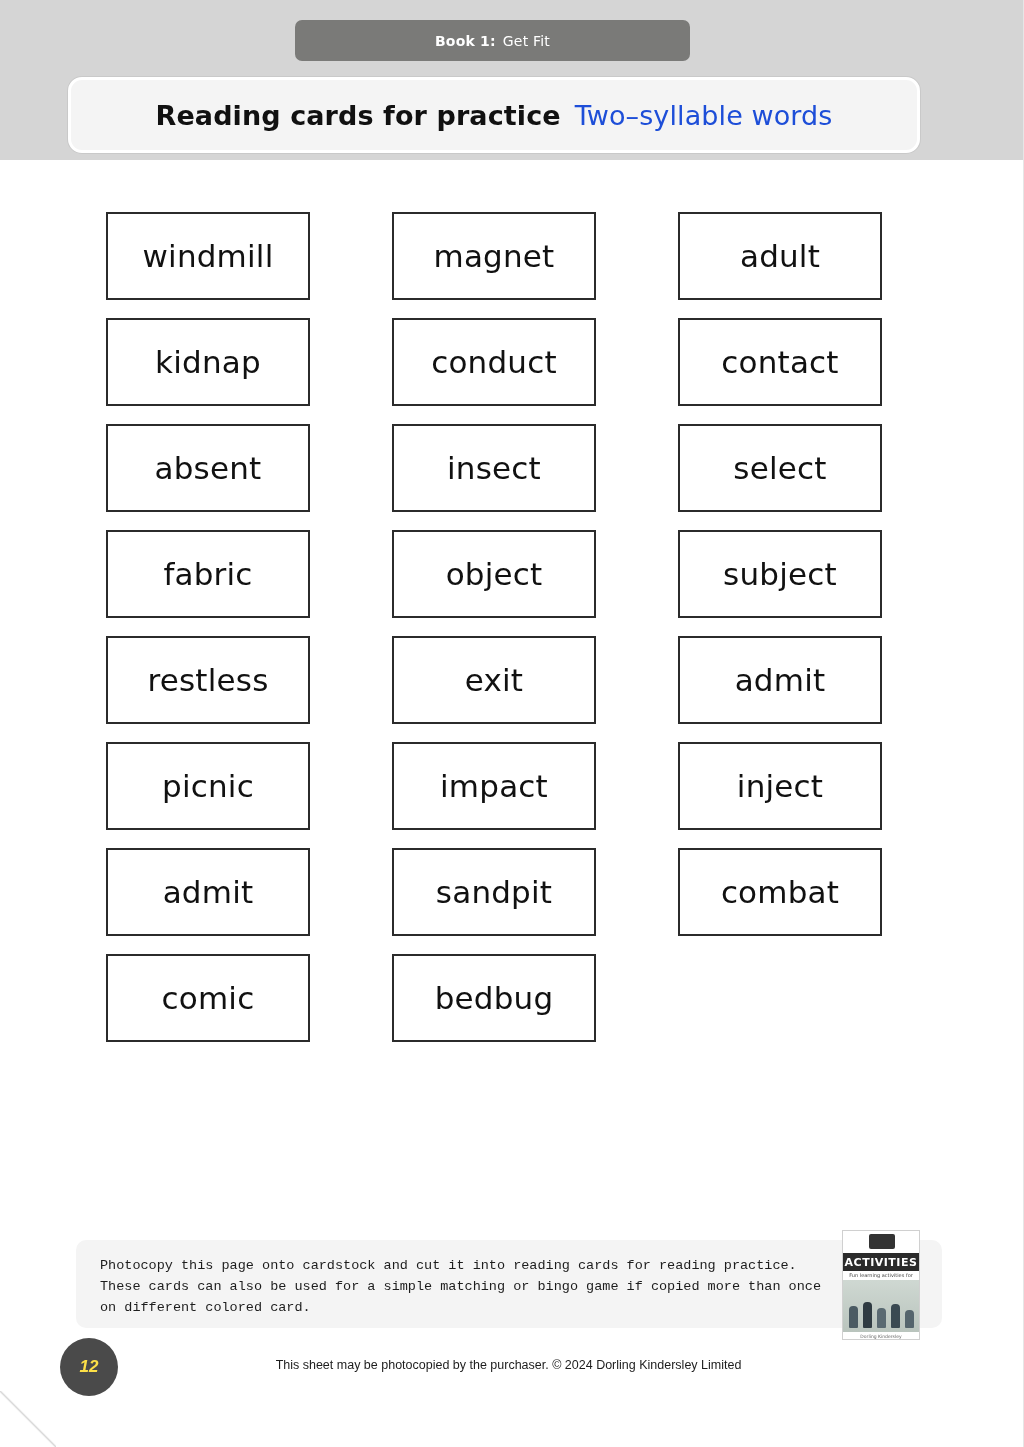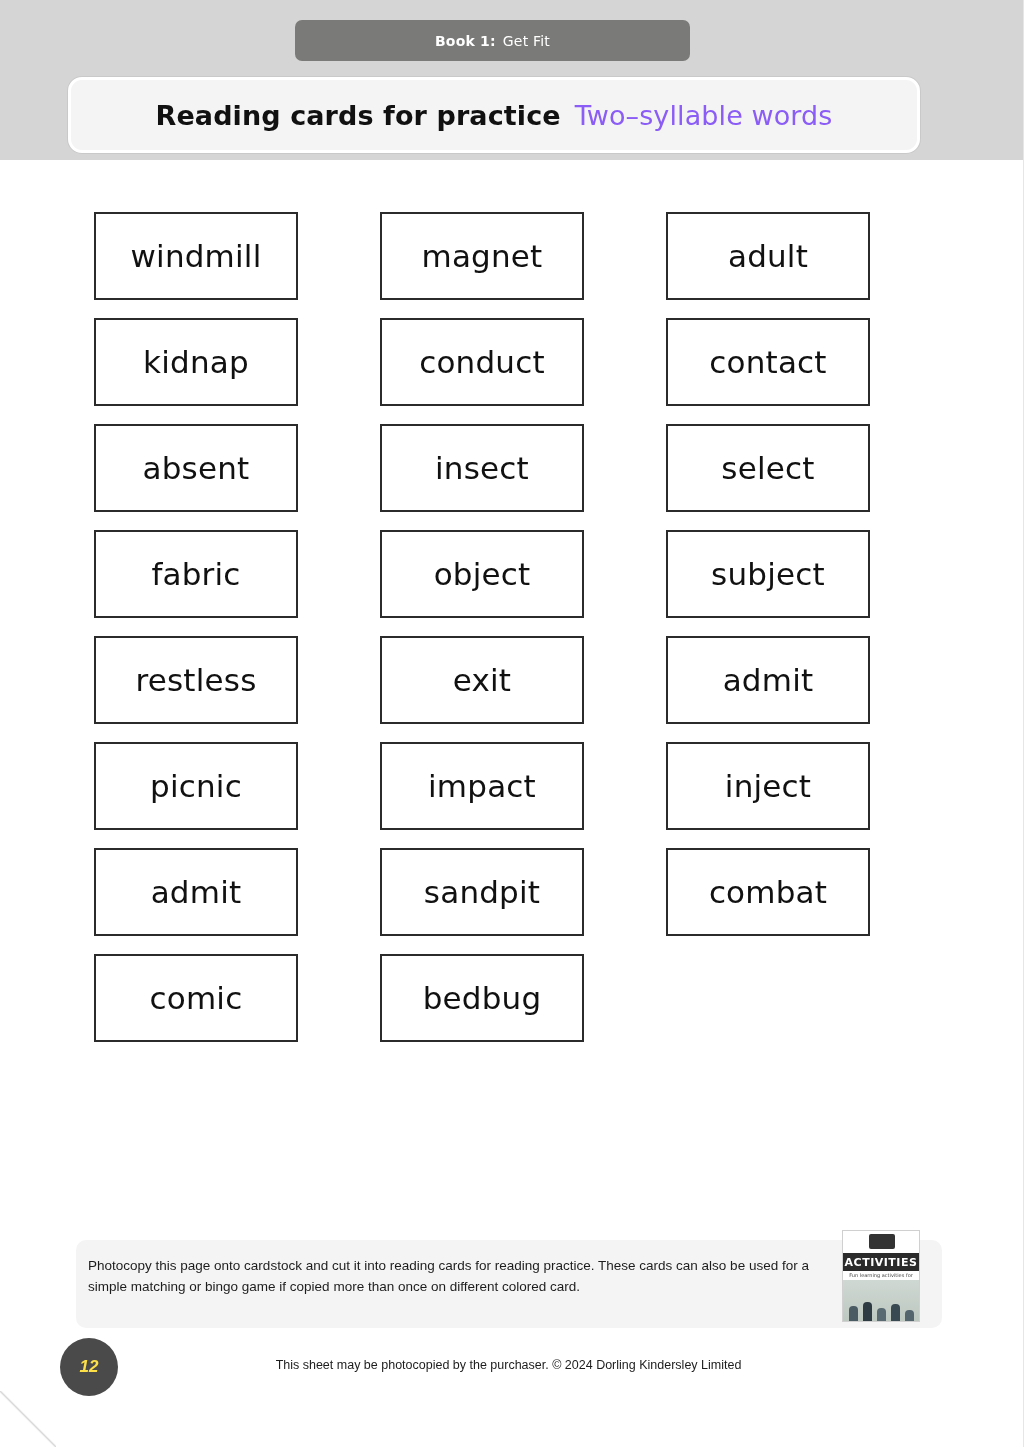--- a/index.html
+++ b/index.html
@@ -56,29 +56,29 @@
     margin-top: 32px;
   }
   .title-plate .t-bold {
     font-size: 27px;
     font-weight: bold;
     color: #111111;
     letter-spacing: .1px;
   }
   .title-plate .t-light {
     font-size: 27px;
-    color: #8b5cf6;
+    color: #1d4ed8;
     margin-left: 14px;
     letter-spacing: .1px;
   }
 
   
   .grid {
     position: absolute;
-    left: 94px; top: 212px;
+    left: 106px; top: 212px;
     width: 790px;
     display: grid;
     grid-template-columns: 204px 204px 204px;
     column-gap: 82px;
     row-gap: 18px;
   }
   .card {
     height: 88px;
     border: 2px solid #2b2b2b;
     background: #ffffff;
@@ -93,32 +93,32 @@
   
   .footer-note {
     position: absolute;
     left: 76px; top: 1240px;
     width: 866px; height: 88px;
     background: #f4f4f4;
     border-radius: 10px;
   }
   .footer-note p {
     position: absolute;
-    left: 12px; top: 16px;
+    left: 24px; top: 16px;
     width: 740px;
     margin: 0;
     font-size: 13.5px;
     line-height: 1.55;
     color: #1d1d1d;
-    font-family: Liberation Sans, sans-serif;
+    font-family: Liberation Mono, monospace;
   }
   .booklet {
     position: absolute;
     right: 22px; top: -10px;
-    width: 78px; height: 92px;
+    width: 78px; height: 110px;
     background: #ffffff;
     border: 1px solid #d0d0d0;
     overflow: hidden;
   }
   .booklet .b-top {
     height: 22px;
     background: #ffffff;
     position: relative;
   }
   .booklet .b-logo {

